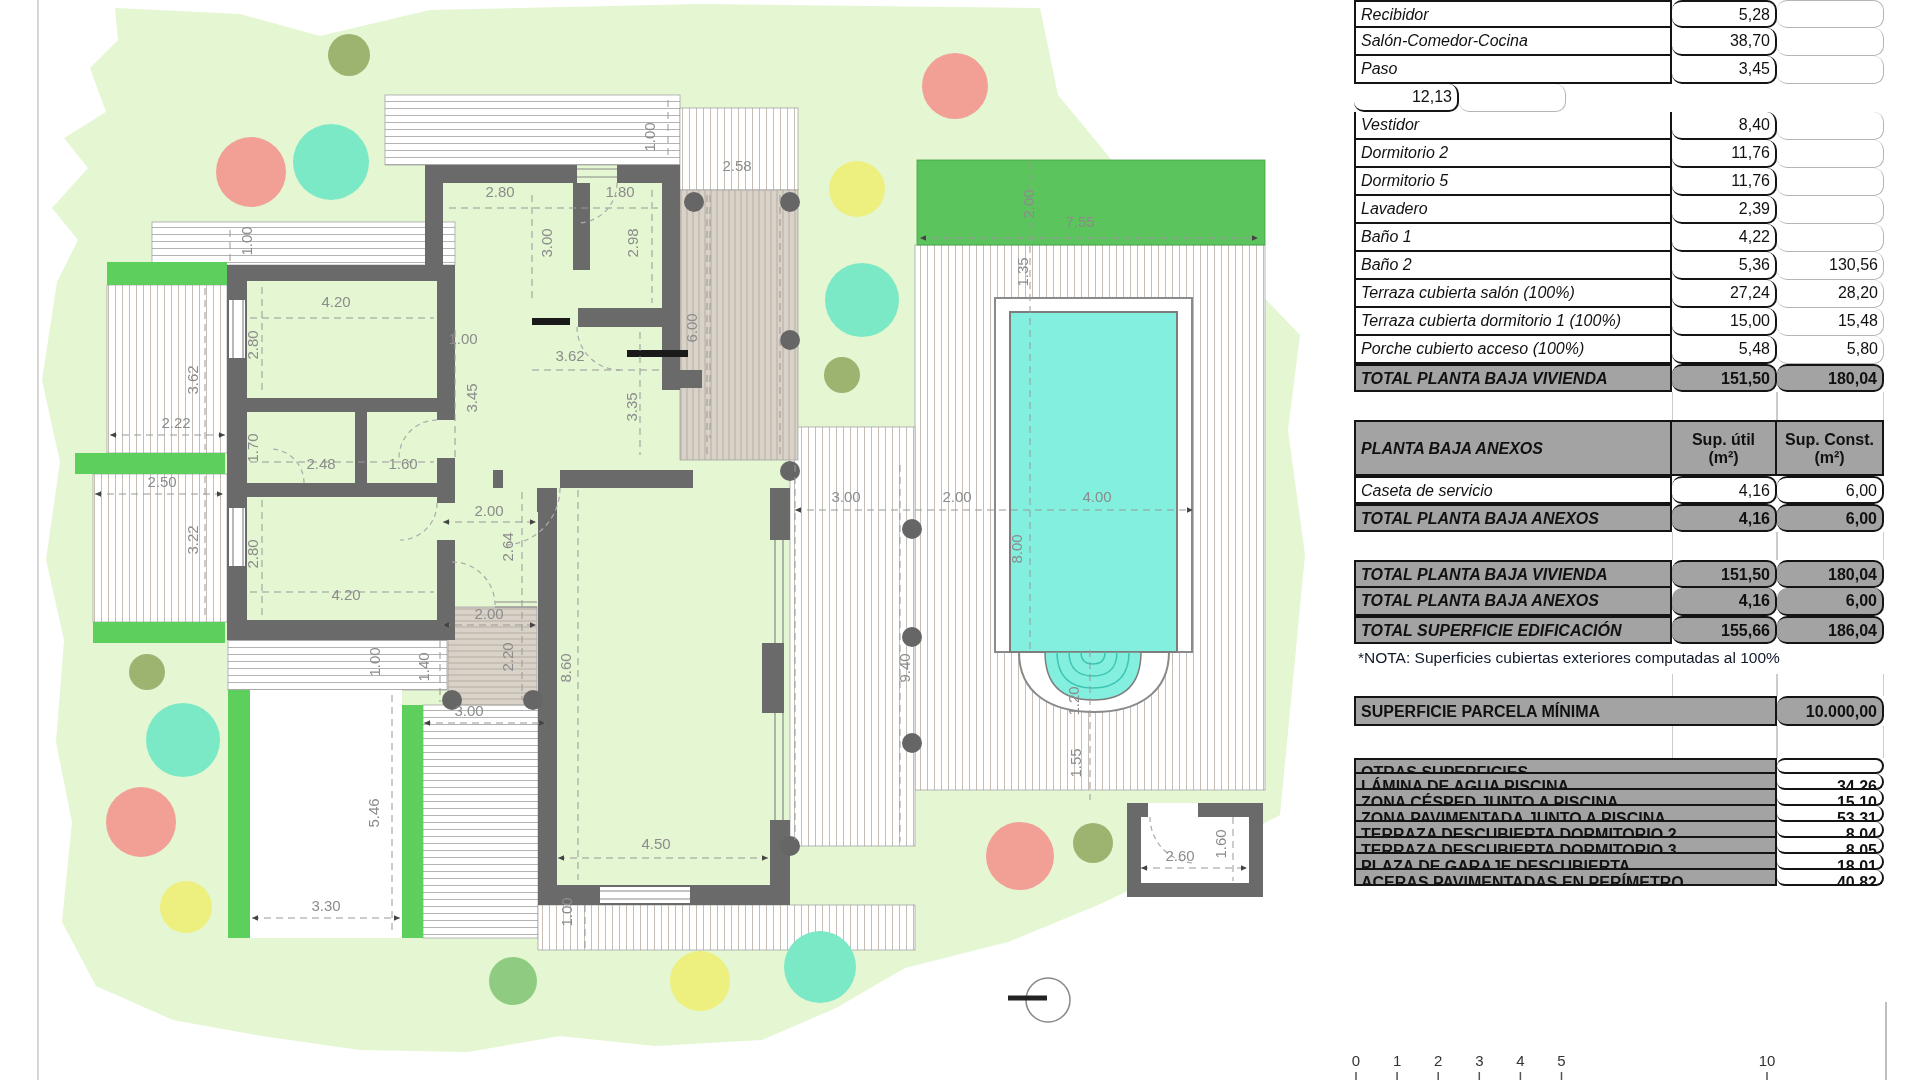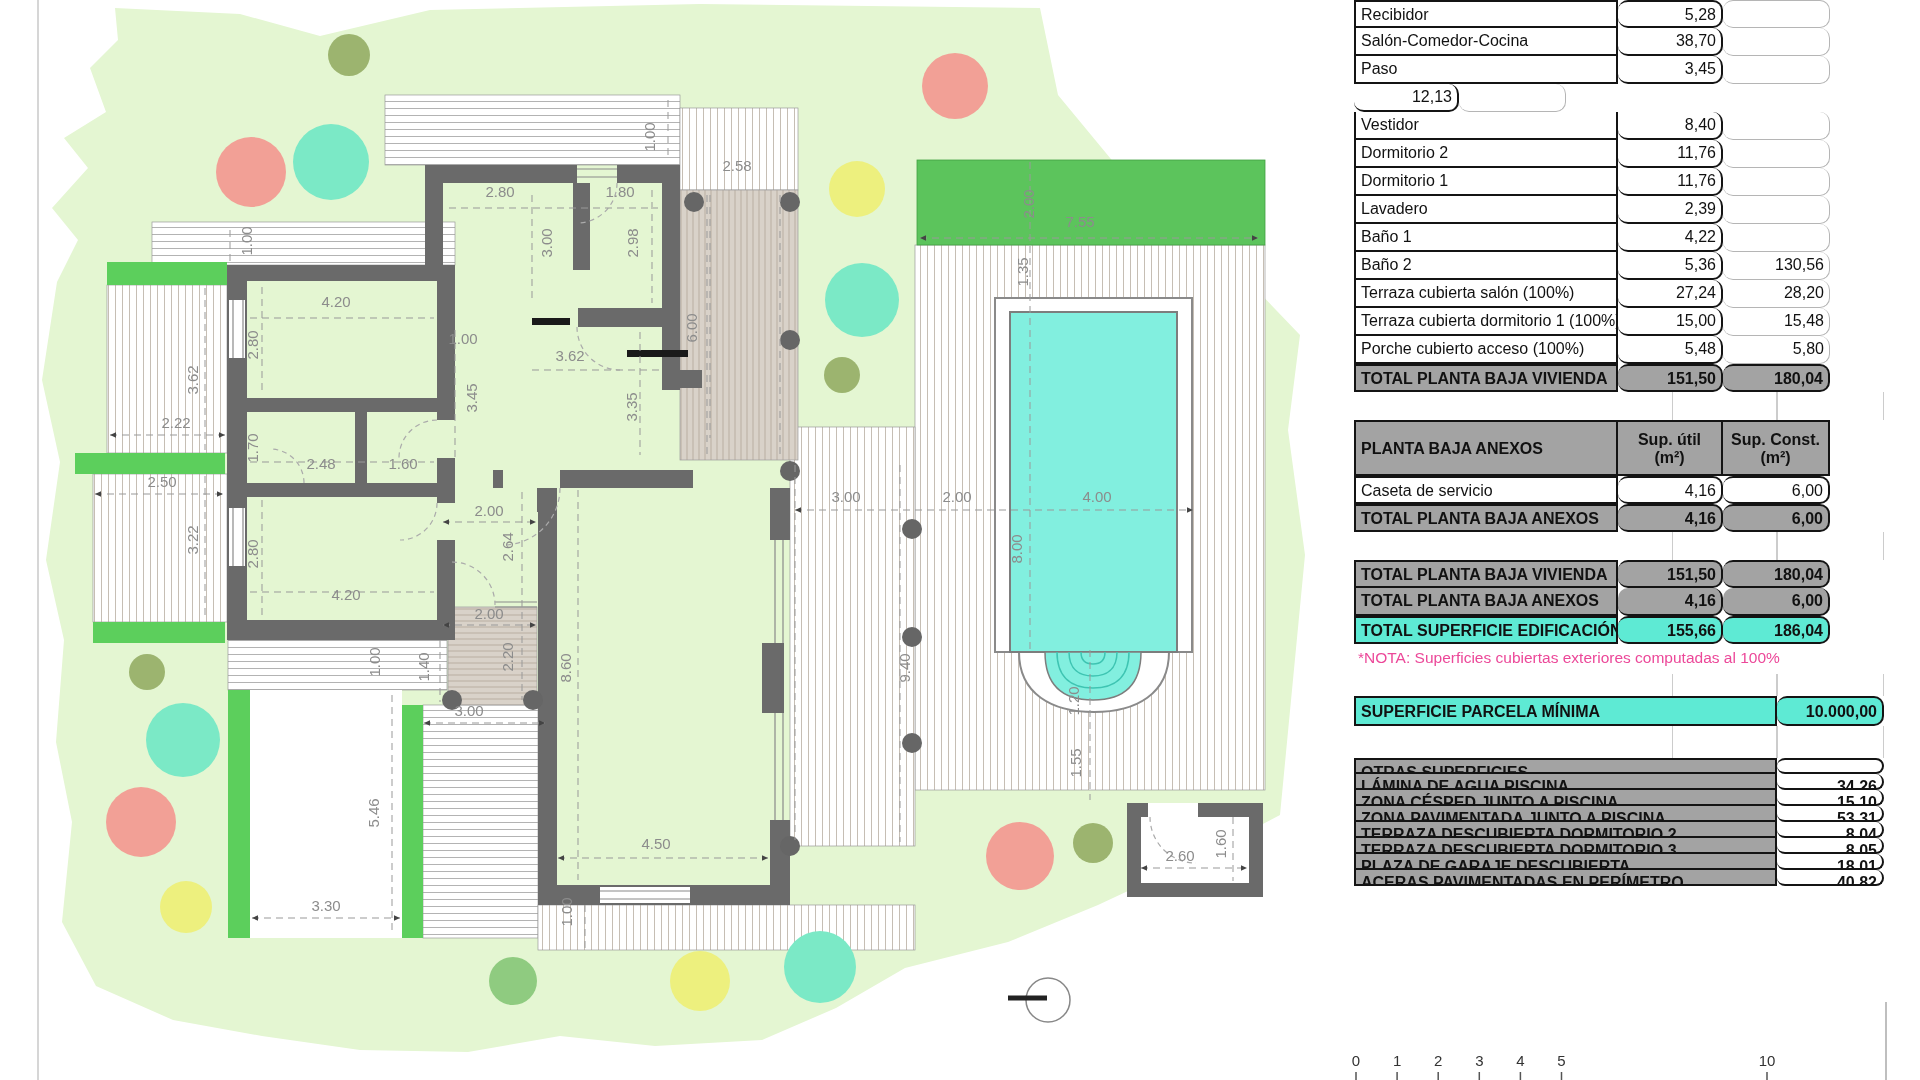--- a/index.html
+++ b/index.html
@@ -6,34 +6,34 @@
   .stage{position:relative;width:1920px;height:1080px;background:#fff;overflow:hidden;
          font-family:"Liberation Sans",sans-serif;}
   svg{position:absolute;left:0;top:0;}
   
   .tbl{position:absolute;left:1354px;top:0;width:534px;}
   .sec{position:absolute;left:0;width:534px;}
   .trow{display:flex;height:28px;line-height:26px;}
   .r27 .trow{height:16px;line-height:25px;}
   .cell{box-sizing:border-box;font-size:16px;color:#111;padding:0 5px;overflow:hidden;
         white-space:nowrap;background:#fff;}
-  .c1{width:264px;}.c2{width:105px;}.c3{width:107px;}.cw{width:423px;}
+  .c1{width:318px;font-style:italic;}.c2{width:105px;}.c3{width:107px;}.cw{width:423px;}
   .num{text-align:right;border-radius:10px;}
   .b{font-weight:bold;}
   .bgb{background:#a3a3a3;}
-  .bgu{background:#5eead4;}
+  .bgu{background:#a3a3a3;}
   .bk{border-right:2px solid #141414;border-bottom:2px solid #141414;}
   .first{border-left:2px solid #141414;}
   .gr{border-right:1px solid #b5b5b5;border-bottom:1px solid #b5b5b5;}
   .trow:first-child .bk{border-top:2px solid #141414;}
   .trow:first-child .gr{border-top:1px solid #b5b5b5;}
   .hdr{height:56px;line-height:54px;}
   .hc{display:flex;flex-direction:column;justify-content:center;align-items:center;
       line-height:18px;text-align:center;padding-top:2px;}
-  .nota{position:absolute;left:4px;width:520px;font-size:15.5px;color:#ec4899;line-height:28px;
+  .nota{position:absolute;left:4px;width:520px;font-size:15.5px;color:#0f172a;line-height:28px;
         white-space:nowrap;}
   .gap{position:absolute;left:318px;display:flex;}
   .gc{box-sizing:border-box;border-left:1px solid #ccc;border-right:1px solid #ccc;height:100%;}
   .gc2{width:105px;}.gc3{width:107px;}
 </style>
 </head>
 <body>
 
 <div class="stage">
 
@@ -338,21 +338,21 @@
           <div class="cell c1 bk first">Vestidor</div>
           <div class="cell c2 bk num">8,40</div>
           <div class="cell c3 gr num"></div>
         </div>
         <div class="trow">
           <div class="cell c1 bk first">Dormitorio 2</div>
           <div class="cell c2 bk num">11,76</div>
           <div class="cell c3 gr num"></div>
         </div>
         <div class="trow">
-          <div class="cell c1 bk first">Dormitorio 1</div>
+          <div class="cell c1 bk first">Dormitorio 5</div>
           <div class="cell c2 bk num">11,76</div>
           <div class="cell c3 gr num"></div>
         </div>
         <div class="trow">
           <div class="cell c1 bk first">Lavadero</div>
           <div class="cell c2 bk num">2,39</div>
           <div class="cell c3 gr num"></div>
         </div>
         <div class="trow">
           <div class="cell c1 bk first">Baño 1</div>

